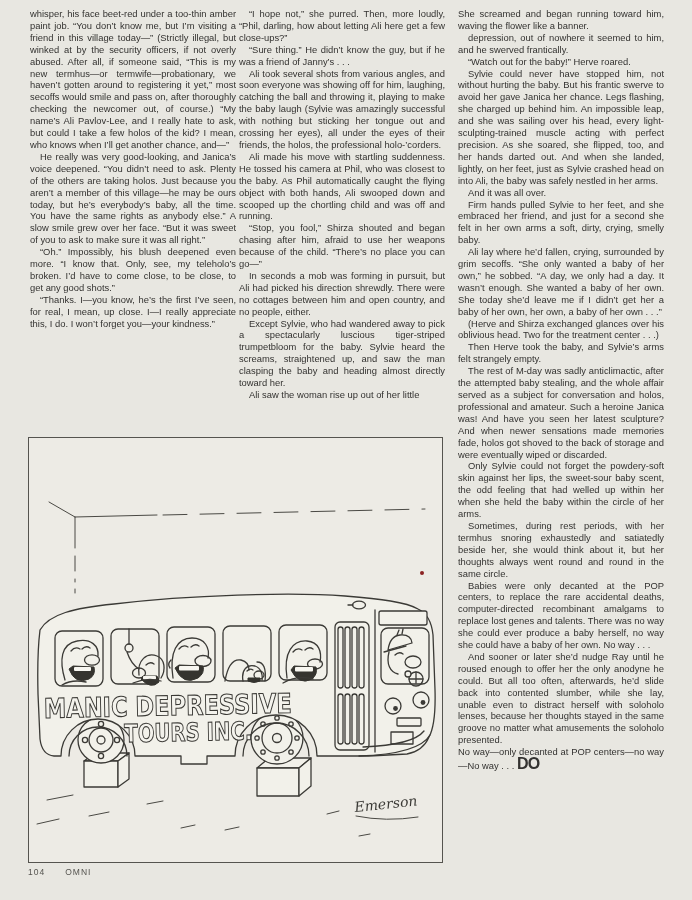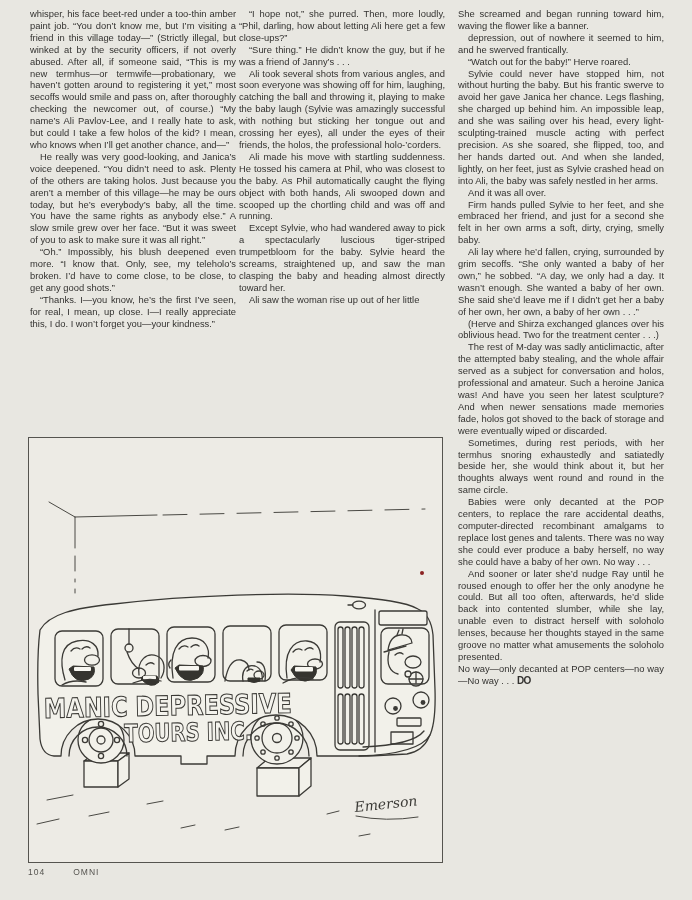--- a/index.html
+++ b/index.html
@@ -12,31 +12,31 @@
   .col{
     position:absolute;top:8px;width:206px;
     font-size:9.4px;line-height:11.9px;color:#333230;
     text-align:justify;overflow:hidden;
   }
   #col1{left:30px;height:424px;}
   #col2{left:239px;height:424px;}
   #col3{left:458px;height:872px;}
   .col p{margin:0;text-indent:10px;}
   .first-flush p:first-of-type{text-indent:0;}
-  .endmark{font-weight:bold;font-size:10px;letter-spacing:-0.6px;white-space:nowrap;}
+  .endmark{font-weight:bold;font-size:16px;letter-spacing:-0.6px;white-space:nowrap;}
   .cartoon-box{
     position:absolute;left:28px;top:437px;width:415px;height:426px;
     border:1px solid #55544f;background:#edebe5;box-sizing:border-box;
   }
   .cartoon-box svg{display:block;width:100%;height:100%;}
   .footer{
     position:absolute;left:28px;top:867px;
     font-size:8.5px;color:#55544f;letter-spacing:1px;
   }
-  .footer .pgnum{margin-right:28px;}
+  .footer .pgnum{margin-right:20px;}
   .ink{stroke:#3b3a36;stroke-width:1.3;fill:none;stroke-linecap:round;stroke-linejoin:round;}
   .ink-thin{stroke:#4a4944;stroke-width:1;fill:none;stroke-linecap:round;}
   .paperfill{fill:#f2f1ea;}
   .mouth{fill:#35342f;stroke:#35342f;stroke-width:1;}
   .teeth{fill:#f7f6f0;stroke:none;}
 </style>
 </head>
 <body>
 
 <div class="page">
@@ -48,36 +48,40 @@
       <p class="para">“Oh.” Impossibly, his blush deepened even more. “I know that. Only, see, my teleholo’s broken. I’d have to come close, to be close, to get any good shots.”</p>
       <p class="para">“Thanks. I—you know, he’s the first I’ve seen, for real, I mean, up close. I—I really appreciate this, I do. I won’t forget you—your kindness.”</p>
     </div>
 
   <div class="col" id="col2">
 
   <p class="para">“I hope not,” she purred. Then, more loudly, “Phil, darling, how about letting Ali here get a few close-ups?”</p>
       <p class="para">“Sure thing.” He didn’t know the guy, but if he was a friend of Janny’s . . .</p>
       <p class="para">Ali took several shots from various angles, and soon everyone was showing off for him, laughing, catching the ball and throwing it, playing to make the baby laugh (Sylvie was amazingly successful with nothing but sticking her tongue out and crossing her eyes), all under the eyes of their friends, the holos, the professional holo-’corders.</p>
       <p class="para">Ali made his move with startling suddenness. He tossed his camera at Phil, who was closest to the baby. As Phil automatically caught the flying object with both hands, Ali swooped down and scooped up the chortling child and was off and running.</p>
+      <p class="para">“Stop, you fool,” Shirza shouted and began chasing after him, afraid to use her weapons because of the child. “There’s no place you can go—”</p>
+      <p class="para">In seconds a mob was forming in pursuit, but Ali had picked his direction shrewdly. There were no cottages between him and open country, and no people, either.</p>
       <p class="para">Except Sylvie, who had wandered away to pick a spectacularly luscious tiger-striped trumpetbloom for the baby. Sylvie heard the screams, straightened up, and saw the man clasping the baby and heading almost directly toward her.</p>
       <p class="para">Ali saw the woman rise up out of her little</p>
     </div>
 
   <div class="col first-flush" id="col3">
     <div>
 
     <p class="para">She screamed and began running toward him, waving the flower like a banner.</p>
         <p class="para">depression, out of nowhere it seemed to him, and he swerved frantically.</p>
         <p class="para">“Watch out for the baby!” Herve roared.</p>
         <p class="para">Sylvie could never have stopped him, not without hurting the baby. But his frantic swerve to avoid her gave Janica her chance. Legs flashing, she charged up behind him. An impossible leap, and she was sailing over his head, every light-sculpting-trained muscle acting with perfect precision. As she soared, she flipped, too, and her hands darted out. And when she landed, lightly, on her feet, just as Sylvie crashed head on into Ali, the baby was safely nestled in her arms.</p>
         <p class="para">And it was all over.</p>
         <p class="para">Firm hands pulled Sylvie to her feet, and she embraced her friend, and just for a second she felt in her own arms a soft, dirty, crying, smelly baby.</p>
-        <p class="para">Ali lay where he’d fallen, crying, surrounded by grim secoffs. “She only wanted a baby of her own,” he sobbed. “A day, we only had a day. It wasn’t enough. She wanted a baby of her own. She said she’d leave me if I didn’t get her a baby of her own, her own, a baby of her own . . .”</p>
+        <p class="para">Ali lay where he’d fallen, crying, surrounded by grim secoffs. “She only wanted a baby of her own,” he sobbed. “A day, we only had a day. It wasn’t enough. She wanted a baby of her own. She today she’d leave me if I didn’t get her a baby of her own, her own, a baby of her own . . .”</p>
         <p class="para">(Herve and Shirza exchanged glances over his oblivious head. Two for the treatment center . . .)</p>
+        <p class="para">Then Herve took the baby, and Sylvie’s arms felt strangely empty.</p>
         <p class="para">The rest of M-day was sadly anticlimactic, after the attempted baby stealing, and the whole affair served as a subject for conversation and holos, professional and amateur. Such a heroine Janica was! And have you seen her latest sculpture? And when newer sensations made memories fade, holos got shoved to the back of storage and were eventually wiped or discarded.</p>
+        <p class="para">Only Sylvie could not forget the powdery-soft skin against her lips, the sweet-sour baby scent, the odd feeling that had welled up within her when she held the baby within the circle of her arms.</p>
         <p class="para">Sometimes, during rest periods, with her termhus snoring exhaustedly and satiatedly beside her, she would think about it, but her thoughts always went round and round in the same circle.</p>
         <p class="para">Babies were only decanted at the POP centers, to replace the rare accidental deaths, computer-directed recombinant amalgams to replace lost genes and talents. There was no way she could ever produce a baby herself, no way she could have a baby of her own. No way . . .</p>
         <p class="para">And sooner or later she’d nudge Ray until he roused enough to offer her the only anodyne he could. But all too often, afterwards, he’d slide back into contented slumber, while she lay, unable even to distract herself with soloholo lenses, because her thoughts stayed in the same groove no matter what amusements the soloholo presented.</p>
       </div>
     <p class="para"><span>No way—only decanted at POP centers—no way—No way . . . </span><span class="endmark">DO</span></p>
   </div>
 
   <div class="cartoon-box">
     <svg viewBox="0 0 413 424">
 

